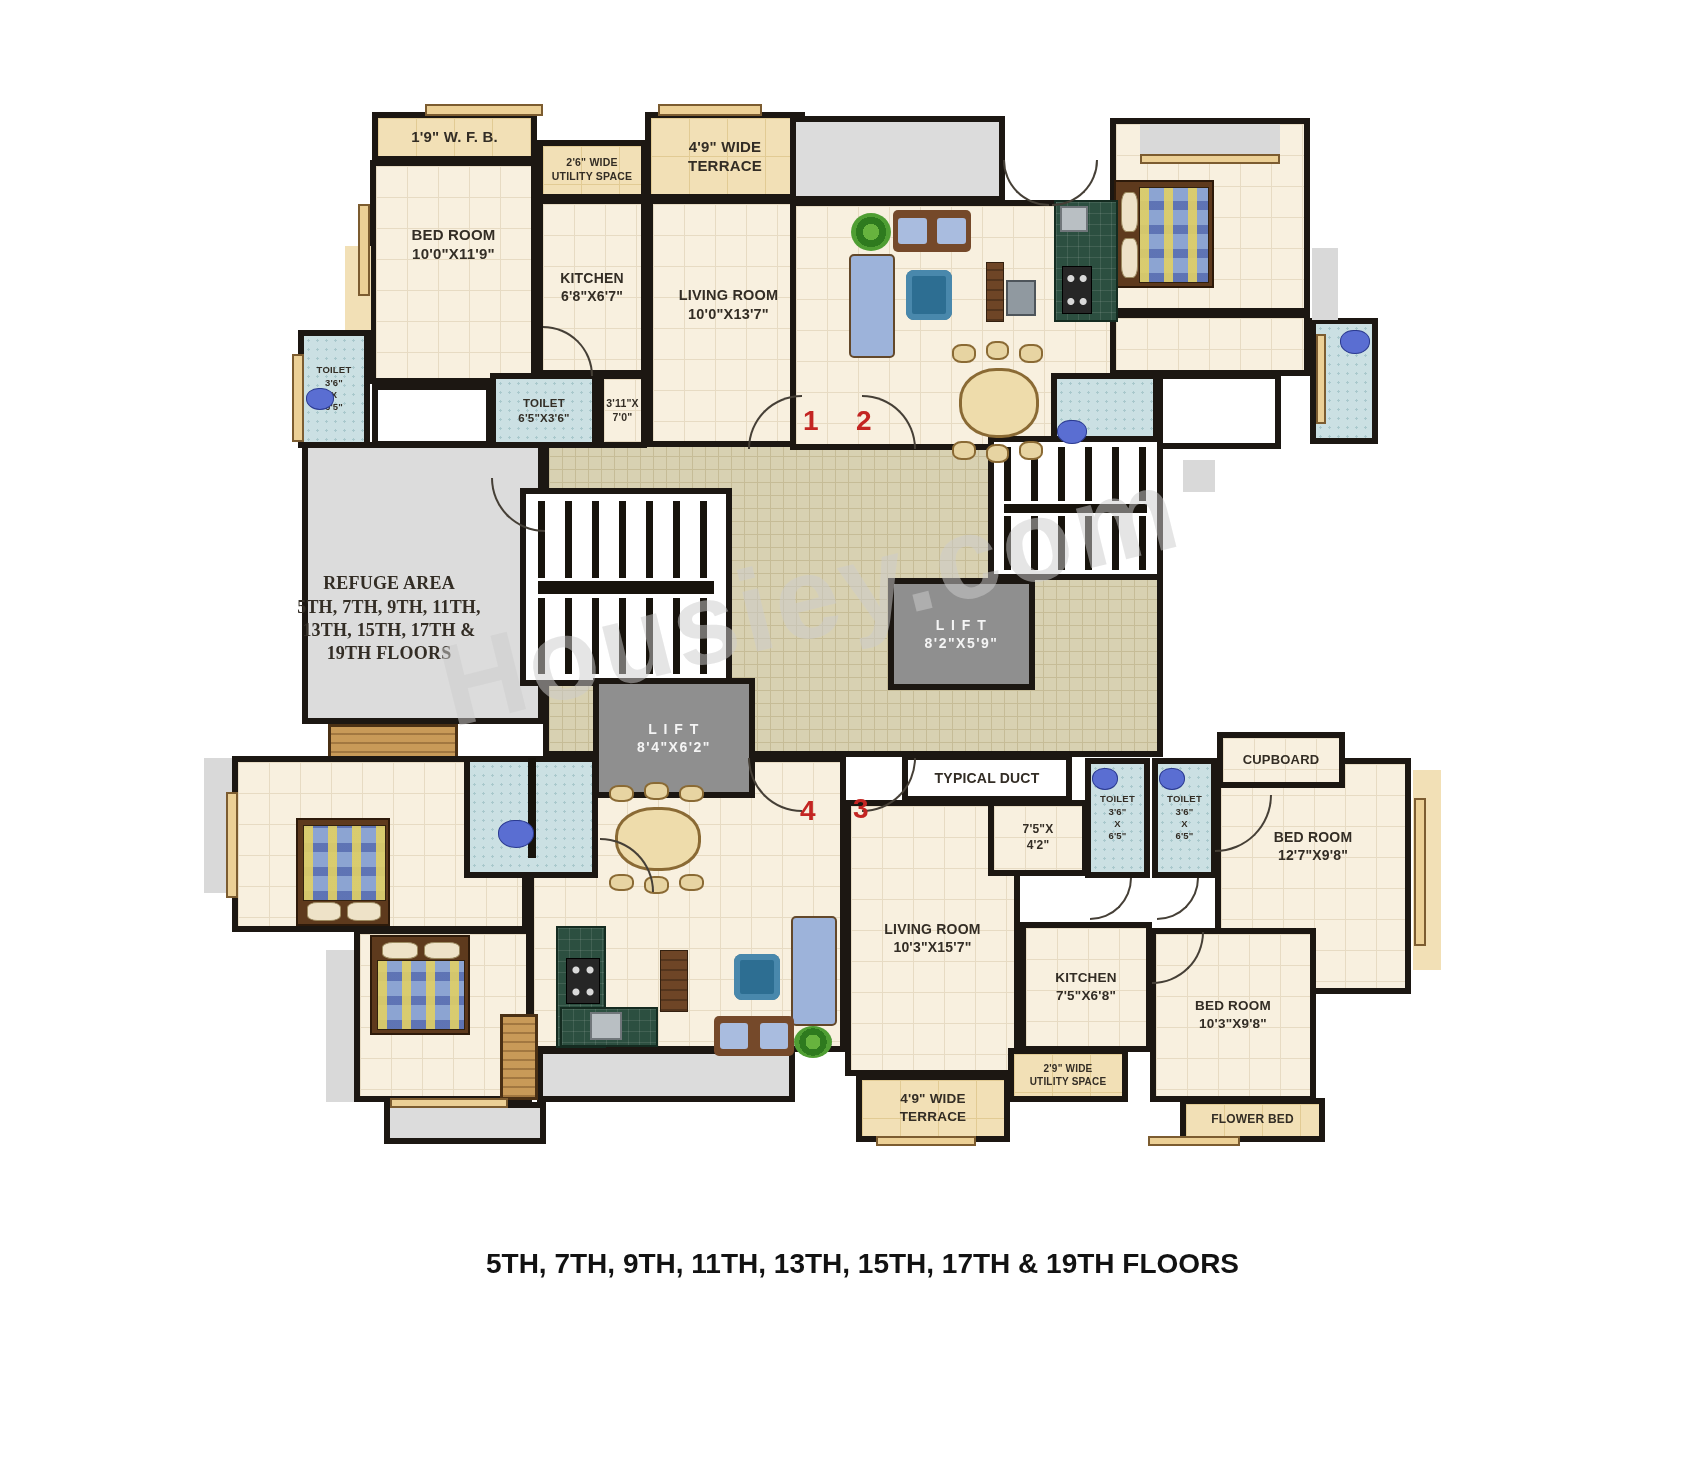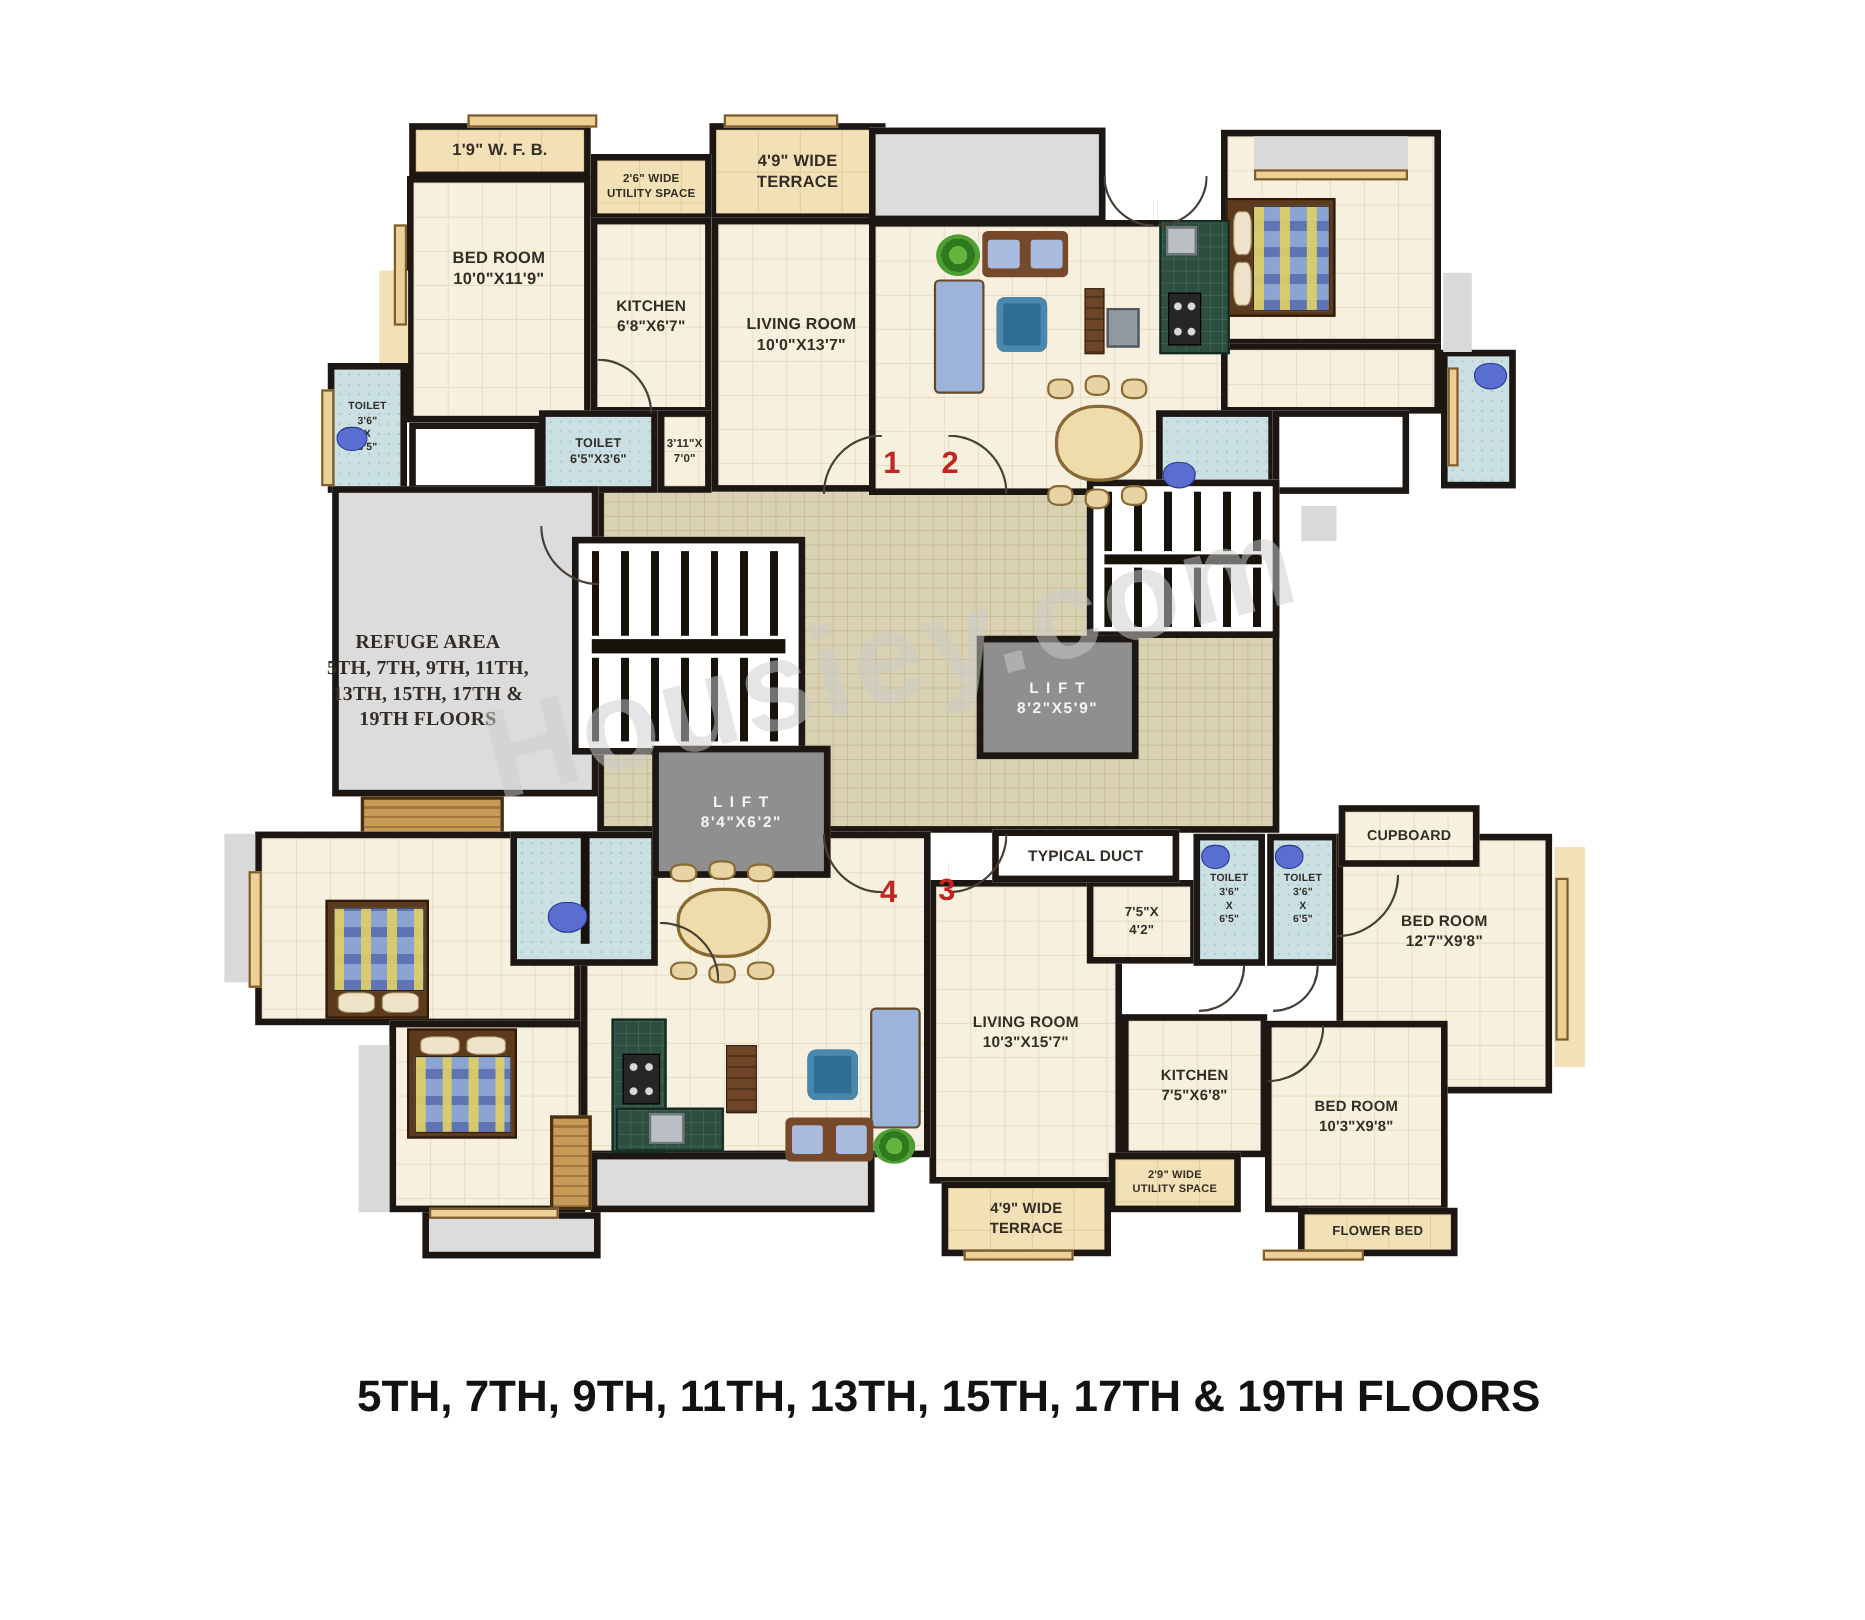--- a/index.html
+++ b/index.html
@@ -81,21 +81,21 @@
   .arc.br{border-bottom:2.5px solid #453f36;border-right:2.5px solid #453f36;border-bottom-right-radius:100%;}
 
   .unum{position:absolute;font-weight:700;color:#c32522;font-size:28px;}
 
   .watermark{position:absolute;left:380px;top:530px;width:860px;text-align:center;
     font-size:116px;font-weight:700;color:#cdcdcd;opacity:.5;transform:rotate(-14deg);
     letter-spacing:4px;pointer-events:none;white-space:nowrap;}
 
   .title{position:absolute;left:30px;right:0;top:1236px;text-align:center;color:#121212;font-weight:700;}
   .title .l1{font-size:38px;letter-spacing:1px;}
-  .title .l2{font-size:40px;margin-top:12px;}
+  .title .l2{font-size:28px;margin-top:12px;}
 </style>
 </head>
 <body>
 
 <div class="canvas">
   <div class="plan">
       <div class="room t-lobby" style="left: 543px; top: 424px; width: 620px; height: 333px;"></div>
       <div class="room t-terrace" style="left: 372px; top: 112px; width: 165px; height: 50px;">
         <div class="rlabel" style="font-size: 15px;">1'9" W. F. B.</div>
       </div>

